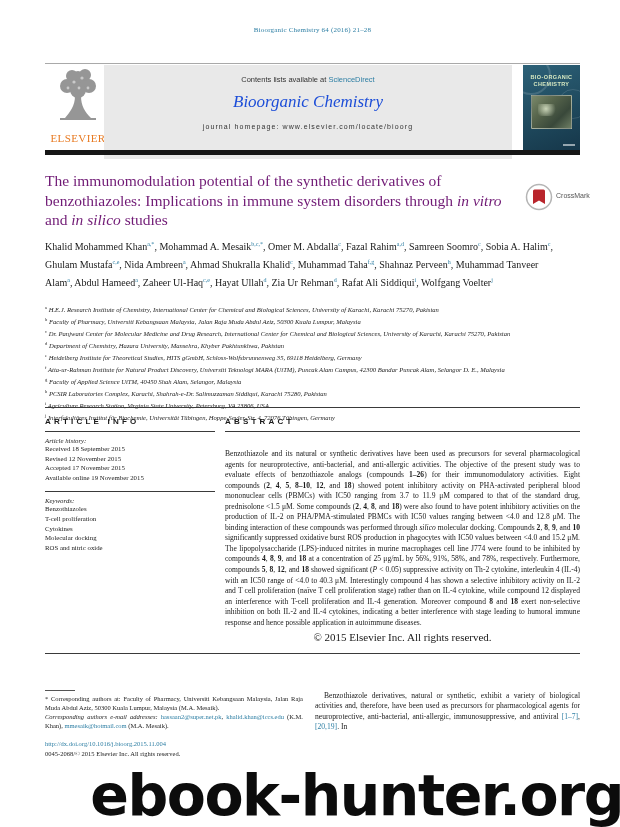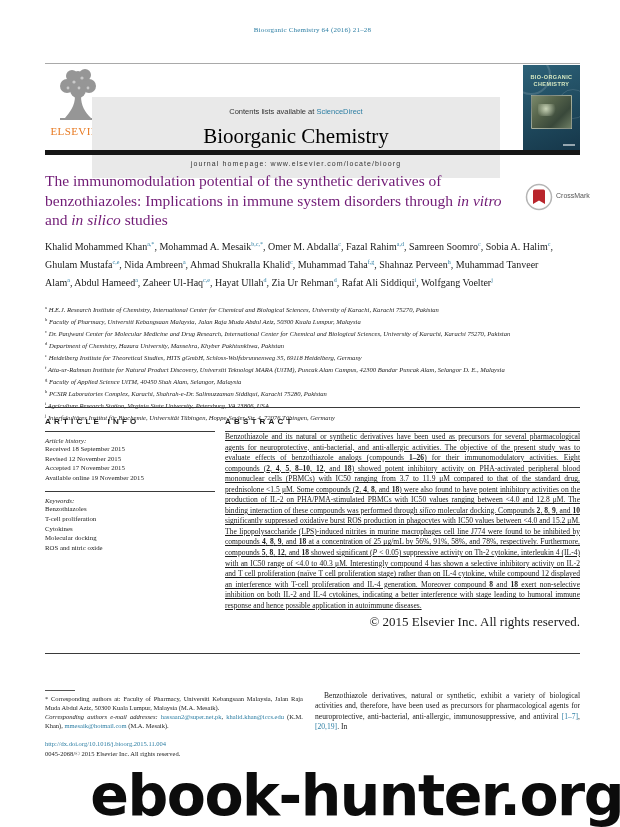--- a/index.html
+++ b/index.html
@@ -9,24 +9,24 @@
   .link { color:#2e7fa4; text-decoration:none; }
 
   
   .cite-line { position:absolute; top:26px; left:45px; width:535px; text-align:center;
                font-size:7px; color:#2e7fa4; letter-spacing:.2px; }
 
   
   .header-strip { position:absolute; top:63px; left:45px; width:535px; height:86px; border-top:1px solid #a9a9a9; }
   .elsevier-logo { position:absolute; left:2px; top:4px; width:62px; height:80px; text-align:center; }
   .elsevier-logo svg { display:block; margin:0 auto; }
-  .elsevier-word { font-family:"Liberation Serif",serif; font-size:11px; color:#e87a22; letter-spacing:.4px; margin-top:1px; }
-  .banner { position:absolute; left:47px; top:1px; width:408px; height:81px; background:#e9e9e9; text-align:center;margin-top:32px; }
+  .elsevier-word { font-family:"Liberation Serif",serif; font-size:11px; color:#e87a22; letter-spacing:.4px; margin-top:8px; }
+  .banner { position:absolute; left:59px; top:1px; width:408px; height:94px; background:#e9e9e9; text-align:center; }
   .contents-line { margin-top:10px; font-family:"Liberation Sans","DejaVu Sans",sans-serif; font-size:7.5px; color:#333; }
-  .journal-title { margin-top:8px; font-size:21px; color:#000000; }
+  .journal-title { margin-top:8px; font-size:17px; color:#1d4ed8;font-style:italic; }
   .homepage-line { margin-top:11px; font-family:"Liberation Sans","DejaVu Sans",sans-serif; font-size:7px; letter-spacing:1.1px; color:#333; }
   .cover { position:absolute; right:0; top:1px; width:57px; height:85px;
            background:linear-gradient(160deg,#2d6178 0%, #1f4a5e 55%, #16374a 100%);
            overflow:hidden; }
   .cover .ring1 { position:absolute; left:-12px; top:-10px; width:40px; height:40px; border-radius:50%;
                   border:2px solid rgba(255,255,255,.14); }
   .cover .ring2 { position:absolute; right:-8px; top:24px; width:30px; height:30px; border-radius:50%;
                   border:1.5px solid rgba(255,255,255,.12); }
   .cover-title { position:relative; margin-top:9px; text-align:center; font-family:"Liberation Sans",sans-serif;
                  font-size:5.5px; font-weight:bold; letter-spacing:.4px; color:#d7e9c2; line-height:6.5px; }
@@ -62,22 +62,22 @@
   .info-col { position:absolute; top:417px; left:45px; width:170px; }
   .col-header { font-family:Liberation Sans, sans-serif; font-size:8px; font-weight:bold;
                 letter-spacing:3.2px; color:#1a1a1a; }
   .col-rule { border-top:1px solid #3a3a3a; margin-top:5px; }
   .info-label { font-style:italic; font-size:6.8px; margin-top:5px; }
   .info-line { font-size:6.8px; line-height:9.6px; }
   .info-rule { border-top:1px solid #3a3a3a; margin-top:9px; }
 
   
   .abs-col { position:absolute; top:417px; left:225px; width:355px; }
-  .abs-text { margin-top:0; font-size:7.55px; line-height:10.55px; text-align:justify; color:#191919;text-decoration:underline; }
-  .abs-copy { margin-top:3px; font-size:13px; text-align:right; color:#191919; }
+  .abs-text { margin-top:17px; font-size:7.55px; line-height:10.55px; text-align:justify; color:#191919; }
+  .abs-copy { margin-top:3px; font-size:11px; text-align:center; color:#191919; }
 
   
   .intro-col { position:absolute; top:682px; left:315px; width:265px; }
   .intro-heading { font-size:8.4px; font-weight:bold; color:#141414; }
   .intro-para { margin-top:9px; font-size:7.6px; line-height:10.4px; text-align:justify; text-indent:9px; color:#191919; }
 
   .foot-left { position:absolute; top:690px; left:45px; width:258px; font-size:6.5px; line-height:8.9px; color:#222; }
   .foot-rule { width:30px; border-top:1px solid #555; margin-bottom:4px; }
   .foot-note { text-align:justify; }
   .foot-emails { text-align:justify; }

